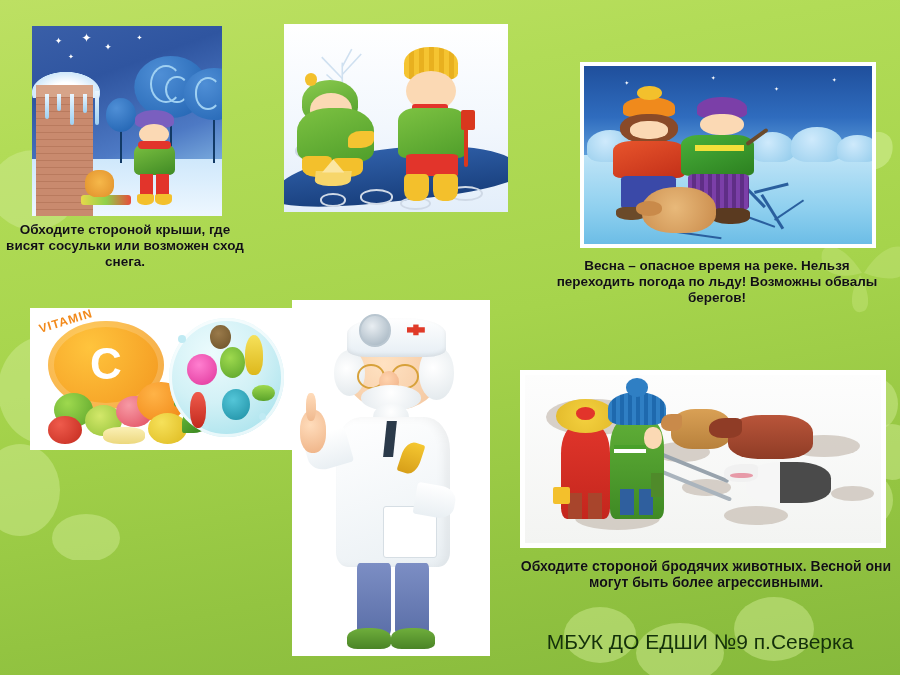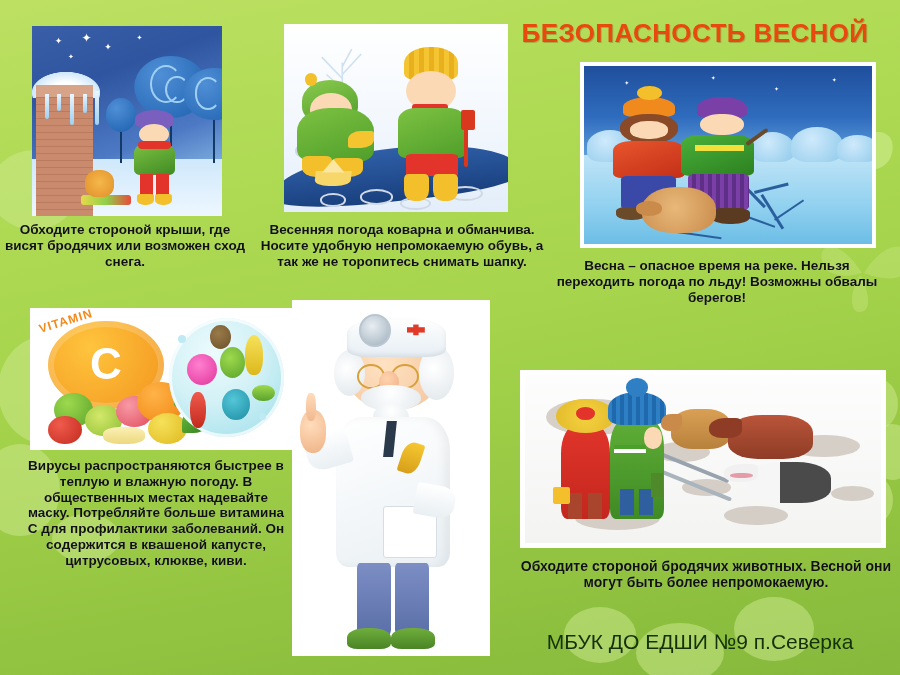--- a/index.html
+++ b/index.html
@@ -235,21 +235,20 @@
       <ellipse class="bf-c" cx="30" cy="160" rx="40" ry="46"></ellipse>
       <ellipse class="bf-c" cx="96" cy="208" rx="34" ry="24"></ellipse>
     </svg>
   </div>
   <div class="wm" style="left:0px;top:120px;width:110px;height:130px;">
     <svg viewBox="0 0 110 130" width="110" height="130" aria-hidden="true">
       <ellipse class="bf-c" cx="34" cy="70" rx="44" ry="40"></ellipse>
     </svg>
   </div>
 
-  <div id="title">БЕЗОПАСНОСТЬ ВЕСНОЙ</div>
 
   <div class="panel" id="p1">
     <div class="art">
       <div class="p1sky"></div>
       <div class="p1snowgrd"></div>
 
       <div class="star" style="left:12%;top:6%;">✦</div>
       <div class="star" style="left:26%;top:3%;font-size:12px;">✦</div>
       <div class="star" style="left:38%;top:9%;">✦</div>
       <div class="star" style="left:19%;top:14%;font-size:7px;">✦</div>
@@ -286,21 +285,21 @@
         <div style="position:absolute;left:14%;top:30%;width:68%;height:9%;background:#e2342b;border-radius:4px;"></div>
         <div style="position:absolute;left:18%;top:66%;width:26%;height:24%;background:#e2342b;"></div>
         <div style="position:absolute;left:52%;top:66%;width:26%;height:24%;background:#e2342b;"></div>
         <div style="position:absolute;left:12%;top:88%;width:34%;height:12%;background:#f3c02c;border-radius:20% 20% 45% 45%;"></div>
         <div style="position:absolute;left:50%;top:88%;width:34%;height:12%;background:#f3c02c;border-radius:20% 20% 45% 45%;"></div>
       </div>
       <div class="sled"></div>
       <div class="pup"></div>
     </div>
   </div>
-  <div class="caption" style="left:0px;top:222px;width:250px;font-size:13.5px;">Обходите стороной крыши, где висят бродячих или возможен сход снега.</div>
+  <div class="caption" style="left:0px;top:222px;width:250px;font-size:13.5px;">Обходите стороной крыши, где висят сосульки или возможен сход снега.</div>
 
   <div class="panel" id="p2">
     <div class="art">
       <div class="p2bg"></div>
       <svg style="position:absolute;left:4%;top:6%;width:44%;height:42%;" viewBox="0 0 100 100" aria-hidden="true">
         <g stroke="#cfe0f0" stroke-width="2" fill="none">
           <path d="M50 100 L50 35"></path>
             <path d="M50 55 L24 28"></path>
             <path d="M50 50 L74 24"></path>
           <path d="M50 68 L30 50"></path>
@@ -336,21 +335,20 @@
         <div class="shovel" style="left:86%;top:41%;width:18%;height:13%;"></div>
         <div class="shovel" style="left:90%;top:52%;width:5%;height:26%;background:#d9381e;"></div>
       </div>
 
       <div style="position:absolute;left:14%;top:78%;width:16%;height:8%;background:#f7d66a;
                   border-radius:0 0 40% 40%;transform:skewX(-6deg);"></div>
       <div style="position:absolute;left:17%;top:72%;width:10%;height:7%;background:#fbe6a2;
                   clip-path:polygon(0 100%,100% 100%,50% 0);"></div>
     </div>
   </div>
-  <div class="caption" style="left:252px;top:222px;width:300px;font-size:13.5px;">Весенняя погода коварна и обманчива. Носите удобную непромокаемую обувь, а так же не торопитесь снимать шапку.</div>
 
   <div class="panel" id="p3">
     <div class="art">
       <div class="p3sky"></div>
       <div class="p3ice"></div>
       <div class="p3bush" style="left:1%;width:16%;height:18%;"></div>
       <div class="p3bush" style="left:14%;width:13%;height:14%;"></div>
       <div class="p3bush" style="left:58%;width:15%;height:17%;"></div>
       <div class="p3bush" style="left:72%;width:18%;height:20%;"></div>
       <div class="p3bush" style="left:88%;width:14%;height:15%;"></div>
@@ -419,21 +417,20 @@
         <div class="germ" style="left:36%;top:6%;width:18%;height:20%;background:radial-gradient(circle at 40% 35%,#9a7a4a,#6b5128);"></div>
         <div class="germ" style="left:18%;top:62%;width:14%;height:30%;background:linear-gradient(#ef5b4c,#c32a1e);border-radius:45%;"></div>
         <div class="germ" style="left:46%;top:60%;width:24%;height:26%;background:radial-gradient(circle at 40% 35%,#54c6d8,#1d8ea3);"></div>
         <div class="germ" style="left:72%;top:56%;width:20%;height:14%;background:linear-gradient(#9ed94e,#5aa32a);border-radius:50%;"></div>
         <div class="germ" style="left:8%;top:14%;width:7%;height:7%;background:#bfeaf3;"></div>
         <div class="germ" style="left:78%;top:80%;width:6%;height:6%;background:#bfeaf3;"></div>
         <div class="germ" style="left:30%;top:88%;width:5%;height:5%;background:#bfeaf3;"></div>
       </div>
     </div>
   </div>
-  <div class="caption" style="left:22px;top:458px;width:268px;font-size:13.5px;">Вирусы распространяются быстрее в теплую и влажную погоду. В общественных местах надевайте маску. Потребляйте больше витамина С для профилактики заболеваний. Он содержится в квашеной капусте, цитрусовых, клюкве, киви.</div>
 
   <div class="panel" id="p5">
     <div class="art">
       <div class="p5bg"></div>
       <div class="doc-head"></div>
       <div class="doc-hairL"></div>
       <div class="doc-hairR"></div>
       <div class="doc-hat"></div>
       <div class="doc-mirror"></div>
       <svg class="doc-cross" viewBox="0 0 20 12" aria-hidden="true">
@@ -496,16 +493,16 @@
       </div>
       <div class="dog dogRed">
         <div style="position:absolute;left:-22%;top:6%;width:38%;height:46%;background:#8f3c26;border-radius:50% 20% 40% 40%;"></div>
       </div>
       <div class="dog dogBW">
         <div style="position:absolute;left:-26%;top:4%;width:40%;height:44%;background:#f1f1f1;border-radius:50% 20% 40% 40%;"></div>
         <div style="position:absolute;left:-18%;top:26%;width:26%;height:14%;background:#e79aa8;border-radius:40%;"></div>
       </div>
     </div>
   </div>
-  <div class="caption" style="left:512px;top:558px;width:388px;font-size:14px;">Обходите стороной бродячих животных. Весной они могут быть более непромокаемую.</div>
+  <div class="caption" style="left:512px;top:558px;width:388px;font-size:14px;">Обходите стороной бродячих животных. Весной они могут быть более агрессивными.</div>
 
   <div id="footer">МБУК ДО ЕДШИ №9 п.Северка</div>
 </div>
 
 </body></html>

